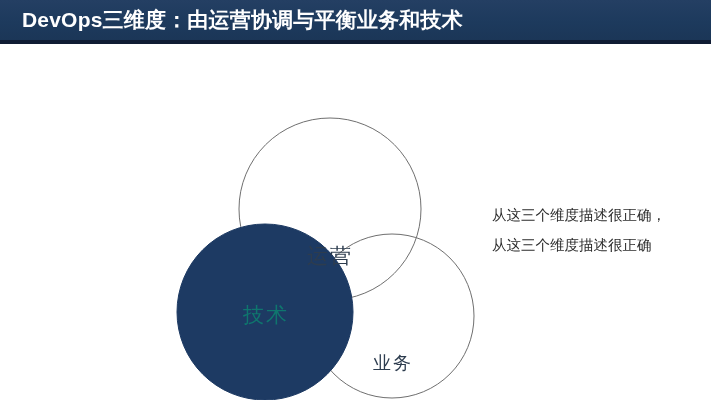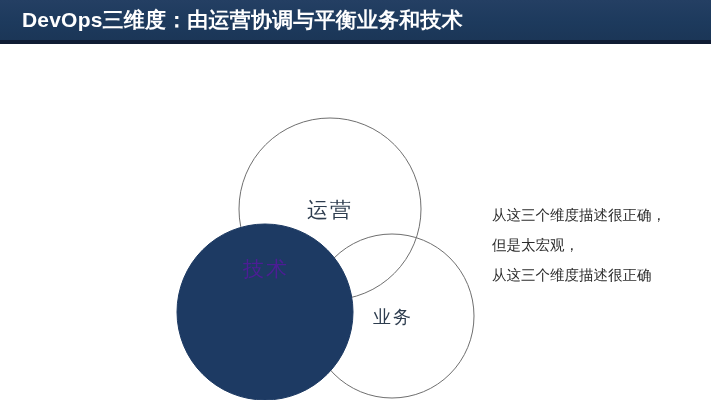--- a/index.html
+++ b/index.html
@@ -61,32 +61,33 @@
     left: 0;
     top: 0;
   }
   .circle-label {
     position: absolute;
     transform: translate(-50%, -50%);
     white-space: nowrap;
     font-size: 21px;
     line-height: 1;
     pointer-events: none;
+    margin-top: 46px;
   }
   #label-operations {
     color: #2d3c4e;
     letter-spacing: 2px;
   }
   #label-business {
     color: #2d3c4e;
     font-size: 18px;
     letter-spacing: 2px;
   }
   #label-technology {
-    color: #4c1d95;
+    color: #0f766e;
     letter-spacing: 2px;
   }
 
   
   #note {
     position: absolute;
     left: 492px;
     top: 200px;
     width: 215px;
     color: #2b2b2b;
@@ -147,18 +148,17 @@
 
     <div class="circle-label" id="label-operations" style="left:330px; top:165px;">运营</div>
 
     <div class="circle-label" id="label-business" style="left:393px; top:273px;">业务</div>
 
     <div class="circle-label" id="label-technology" style="left:266px; top:224px;">技术</div>
   </div>
 
   <div id="note">
     <div>从这三个维度描述很正确，</div>
-    <div>但是太宏观，</div>
     <div>从这三个维度描述很正确</div>
   </div>
 
 
 </div>
 
 </body></html>

